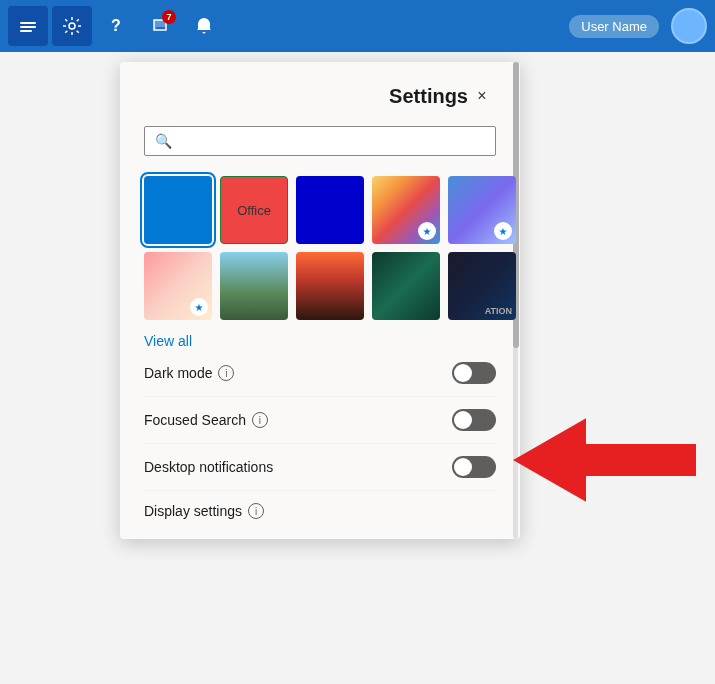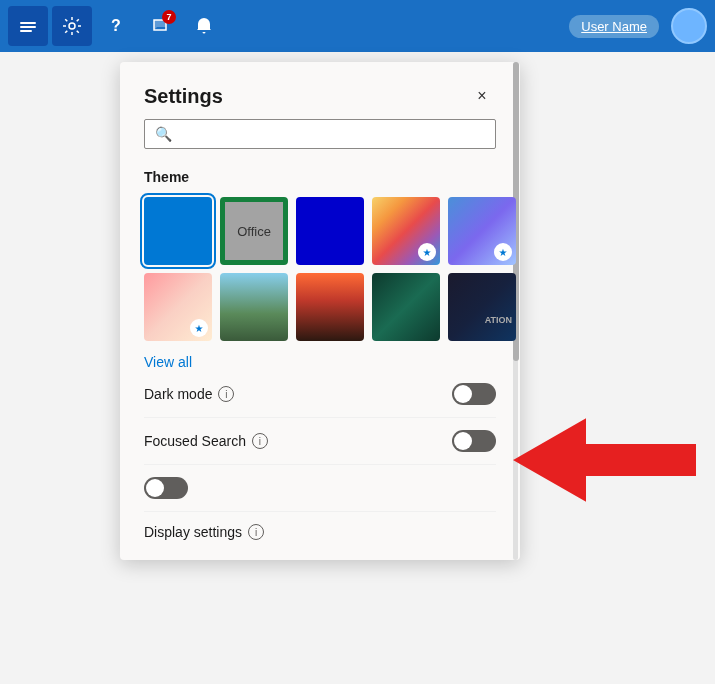--- a/index.html
+++ b/index.html
@@ -66,22 +66,22 @@
       background: #faf9f8;
       border-radius: 4px;
       box-shadow: 0 4px 20px rgba(0,0,0,0.2);
       padding: 20px 24px 16px 24px;
       z-index: 10;
     }
 
     .settings-header {
       display: flex;
       align-items: center;
-      justify-content: space-between;
-      margin-bottom: 9px;
+      justify-content: flex-end;
+      margin-bottom: 16px;
     }
     .settings-title {
       font-size: 20px;
       font-weight: 600;
       color: #1a1a1a;
     }
     .close-btn {
       width: 28px;
       height: 28px;
       display: flex;
@@ -143,22 +143,22 @@
       overflow: hidden;
     }
     .theme-item.selected {
       outline: 2px solid #0078d4;
       outline-offset: 2px;
     }
 
     
     .theme-blue { background: #0078d4; }
     .theme-office {
-      background: #a3a3a3;
-      border: 5px solid #15803d;
+      background: #ef4444;
+      border: 1px solid #15803d;
       display: flex;
       align-items: center;
       justify-content: center;
       font-size: 13px;
       color: #333;
       font-weight: 400;
     }
     .theme-dark-blue { background: #0000cc; }
     .theme-rainbow {
       background: linear-gradient(135deg, #f7d26a 0%, #f59840 25%, #e84b4b 50%, #9b59b6 75%, #3498db 100%);
@@ -303,21 +303,21 @@
     </svg>
     <span style="position:absolute; top:4px; right:4px; background:#c00; color:white; border-radius:50%; width:14px; height:14px; font-size:9px; display:flex; align-items:center; justify-content:center; font-weight:bold;">7</span>
   </div>
   <div class="top-bar-icon">
     <svg width="20" height="20" viewBox="0 0 20 20" fill="white">
       <path d="M10 2a6 6 0 0 0-6 6v5l-1 1h14l-1-1V8a6 6 0 0 0-6-6z"></path>
       <path d="M8.5 16a1.5 1.5 0 0 0 3 0"></path>
     </svg>
   </div>
   <div class="top-bar-spacer"></div>
-  <div style="background: #5a9bd5; border-radius: 12px; padding: 4px 12px; color: white; font-size: 13px; margin-right: 8px; text-decoration: underline;">User Name</div>
+  <div style="background: #5a9bd5; border-radius: 12px; padding: 4px 12px; color: white; font-size: 13px; margin-right: 8px;">User Name</div>
   <div class="avatar-circle"></div>
 </div>
 
 <div class="sidebar-stub"></div>
 
 <div class="settings-panel">
   
   <div class="scrollbar" style="position:absolute; right:2px; top:0; width:5px; height:100%;">
     <div class="scrollbar-thumb"></div>
   </div>
@@ -327,21 +327,20 @@
     <span class="settings-title">Settings</span>
     <button class="close-btn">×</button>
   </div>
 
   
   <div class="search-box">
     <span class="search-icon">🔍</span>
   </div>
 
   
-  <div class="section-label">Theme</div>
 
   <div class="theme-grid">
 
     <div class="theme-item theme-blue selected"></div>
 
     <div class="theme-item theme-office">Office</div>
 
     <div class="theme-item theme-dark-blue"></div>
 
     <div class="theme-item theme-rainbow">
@@ -356,21 +355,21 @@
       <span class="star-badge">★</span>
     </div>
 
     <div class="theme-item theme-landscape"></div>
 
     <div class="theme-item theme-sunset"></div>
 
     <div class="theme-item theme-circuit"></div>
 
     <div class="theme-item theme-innovation">
-      <span style="position:absolute; bottom:16px; right:4px; font-size:9px; color:#aaa; font-weight:bold;">ATION</span>
+      <span style="position:absolute; bottom:4px; right:4px; font-size:9px; color:#aaa; font-weight:bold;">ATION</span>
     </div>
   </div>
 
   
   <a class="view-all-link">View all</a>
 
   
   
   <div class="toggle-row">
     <div class="toggle-row-left">
@@ -388,20 +387,23 @@
       <span class="toggle-label">Focused Search</span>
       <div class="info-icon">i</div>
     </div>
     <div class="toggle-switch">
       <div class="toggle-knob"></div>
     </div>
   </div>
 
   
   <div class="toggle-row">
+    <div class="toggle-row-left">
+      <span class="toggle-label">Desktop notifications</span>
+    </div>
     <div class="toggle-switch">
       <div class="toggle-knob"></div>
     </div>
   </div>
 
   
   <div class="toggle-row" style="border-bottom:none; padding-bottom:4px;">
     <div class="toggle-row-left">
       <span class="toggle-label">Display settings</span>
       <div class="info-icon">i</div>

